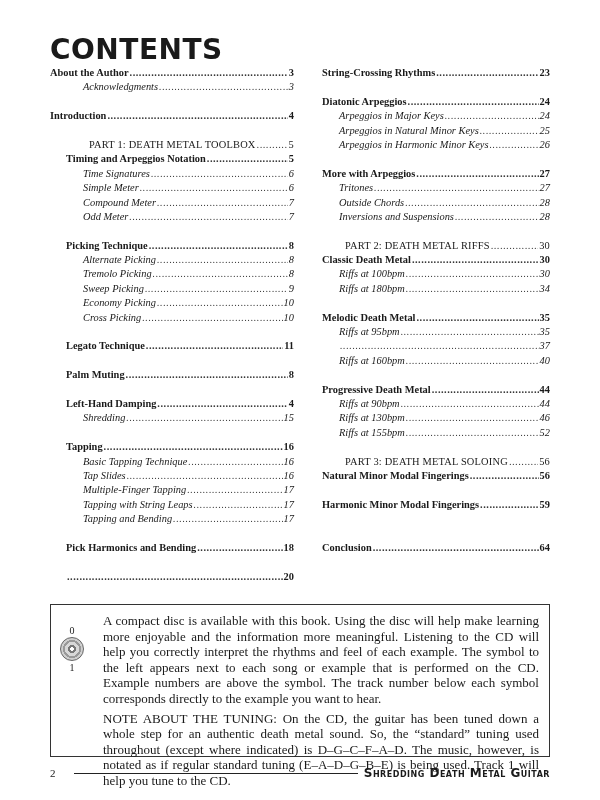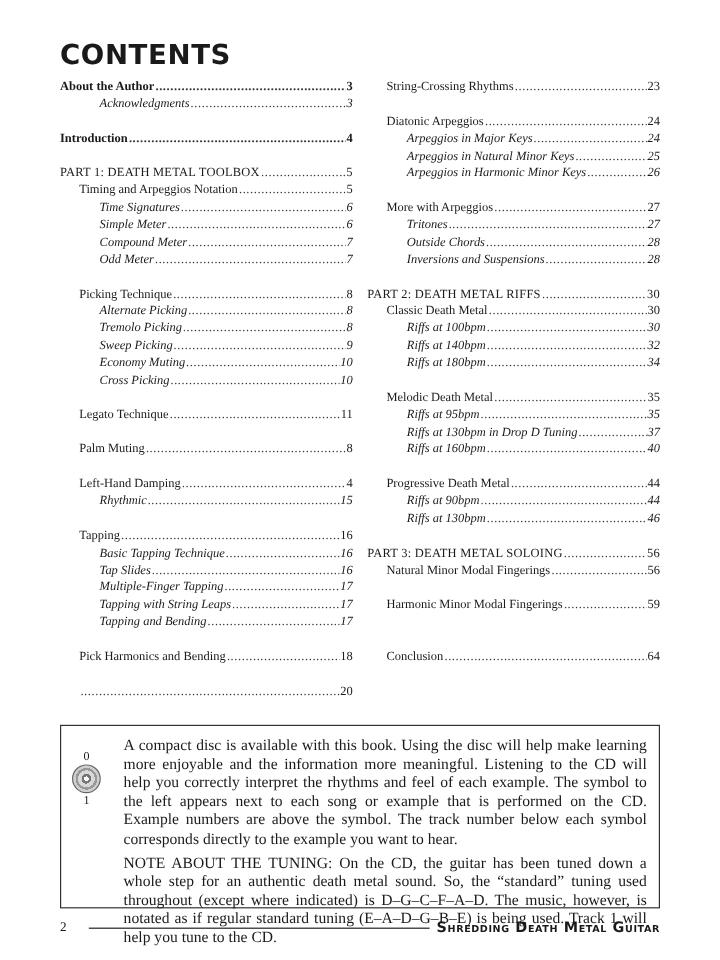--- a/index.html
+++ b/index.html
@@ -1,31 +1,31 @@
 <!DOCTYPE html>
 <html><head>
 <meta charset="utf-8">
 <style>
   html, body { margin:0; padding:0; background:#ffffff; }
   body { width:600px; height:800px; position:relative; overflow:hidden;
          font-family:"Liberation Serif","DejaVu Serif",serif; color:#1a1a1a; }
   .title { position:absolute; left:50px; top:33px; font-family:"DejaVu Sans","Liberation Sans",sans-serif;
-           font-weight:bold; font-size:23px; letter-spacing:0.5px; margin:0; }
+           font-weight:bold; font-size:28px; letter-spacing:0.5px; margin:0; }
   .col { position:absolute; top:66px; width:244px; }
   .col.left { left:50px; }
   .col.right { left:306px; }
   .entry { display:flex; align-items:baseline; font-size:10.4px; line-height:14.4px; height:14.4px; white-space:nowrap; }
   .entry .lbl { flex:0 0 auto; }
   .entry .dots { flex:1 1 auto; overflow:hidden; margin:0 1px; letter-spacing:0.5px; color:#333; }
   .entry .dots::after { content:"........................................................................................................................................................................"; }
   .entry .pg { flex:0 0 auto; }
   .l0 { font-weight:bold; }
-  .l1 { font-weight:normal; padding-left:16px; }
+  .l1 { font-weight:bold; padding-left:16px; }
   .l2 { padding-left:33px;font-style:italic; }
-  .l0.part { font-weight:normal; letter-spacing:0.2px; }
+  .l0.part { font-weight:normal; letter-spacing:0.2px;margin-left:39px; }
   .gap { height:14.4px; }
   .cdbox { position:absolute; left:50px; top:604px; width:500px; height:153px; border:1.5px solid #333; box-sizing:border-box; }
   .cdicon { position:absolute; left:8px; top:20px; width:26px; text-align:center; font-size:10px; }
   .cdicon .disc { width:22px; height:22px; margin:1px auto; border-radius:50%;
       background:radial-gradient(circle, #fff 0 2px, #777 2px 4px, #d8d8d8 4px 7px, #999 7px 9px, #cfcfcf 9px 11px); border:0.5px solid #666; }
   .cdtext { position:absolute; left:52px; top:8px; width:436px; font-size:13px; line-height:15.6px; text-align:justify; }
   .cdtext p { margin:0 0 4px 0; }
   .footer { position:absolute; left:50px; top:765px; width:500px; height:16px; display:flex; align-items:center; }
   .footer .pnum { font-size:11px; width:24px; }
   .footer .rule { flex:1 1 auto; height:0; border-top:1px solid #222; margin-right:6px; }
@@ -99,21 +99,21 @@
       <span class="lbl">Tremolo Picking</span>
       <span class="dots"></span>
       <span class="pg">8</span>
     </div>
     <div class="entry l2">
       <span class="lbl">Sweep Picking</span>
       <span class="dots"></span>
       <span class="pg">9</span>
     </div>
     <div class="entry l2">
-      <span class="lbl">Economy Muting</span>
+      <span class="lbl">Economy Picking</span>
       <span class="dots"></span>
       <span class="pg">10</span>
     </div>
     <div class="entry l2">
       <span class="lbl">Cross Picking</span>
       <span class="dots"></span>
       <span class="pg">10</span>
     </div>
     <div class="gap"></div>
     <div class="entry l1">
@@ -127,21 +127,21 @@
       <span class="dots"></span>
       <span class="pg">8</span>
     </div>
     <div class="gap"></div>
     <div class="entry l1">
       <span class="lbl">Left-Hand Damping</span>
       <span class="dots"></span>
       <span class="pg">4</span>
     </div>
     <div class="entry l2">
-      <span class="lbl">Rhythmic</span>
+      <span class="lbl">Shredding</span>
       <span class="dots"></span>
       <span class="pg">15</span>
     </div>
     <div class="gap"></div>
     <div class="entry l1">
       <span class="lbl">Tapping</span>
       <span class="dots"></span>
       <span class="pg">16</span>
     </div>
     <div class="entry l2">
@@ -239,42 +239,36 @@
       <span class="lbl">Classic Death Metal</span>
       <span class="dots"></span>
       <span class="pg">30</span>
     </div>
     <div class="entry l2">
       <span class="lbl">Riffs at 100bpm</span>
       <span class="dots"></span>
       <span class="pg">30</span>
     </div>
     <div class="entry l2">
-      <span class="lbl">Riffs at 140bpm</span>
-      <span class="dots"></span>
-      <span class="pg">32</span>
-    </div>
-    <div class="entry l2">
       <span class="lbl">Riffs at 180bpm</span>
       <span class="dots"></span>
       <span class="pg">34</span>
     </div>
     <div class="gap"></div>
     <div class="entry l1">
       <span class="lbl">Melodic Death Metal</span>
       <span class="dots"></span>
       <span class="pg">35</span>
     </div>
     <div class="entry l2">
       <span class="lbl">Riffs at 95bpm</span>
       <span class="dots"></span>
       <span class="pg">35</span>
     </div>
     <div class="entry l2">
-      <span class="lbl">Riffs at 130bpm in Drop D Tuning</span>
       <span class="dots"></span>
       <span class="pg">37</span>
     </div>
     <div class="entry l2">
       <span class="lbl">Riffs at 160bpm</span>
       <span class="dots"></span>
       <span class="pg">40</span>
     </div>
     <div class="gap"></div>
     <div class="entry l1">
@@ -284,20 +278,25 @@
     </div>
     <div class="entry l2">
       <span class="lbl">Riffs at 90bpm</span>
       <span class="dots"></span>
       <span class="pg">44</span>
     </div>
     <div class="entry l2">
       <span class="lbl">Riffs at 130bpm</span>
       <span class="dots"></span>
       <span class="pg">46</span>
+    </div>
+    <div class="entry l2">
+      <span class="lbl">Riffs at 155bpm</span>
+      <span class="dots"></span>
+      <span class="pg">52</span>
     </div>
     <div class="gap"></div>
     <div class="entry l0 part">
       <span class="lbl">PART 3: DEATH METAL SOLOING</span>
       <span class="dots"></span>
       <span class="pg">56</span>
     </div>
     <div class="entry l1">
       <span class="lbl">Natural Minor Modal Fingerings</span>
       <span class="dots"></span>

